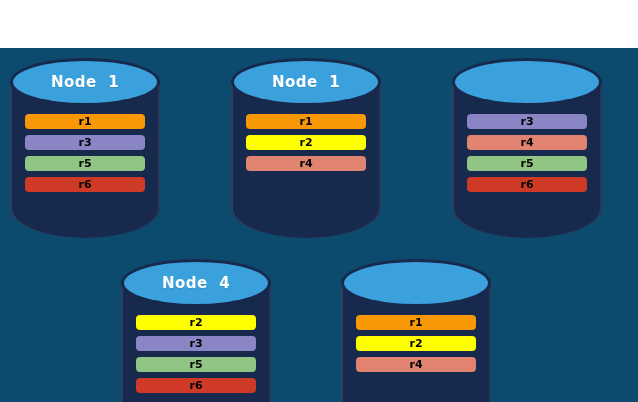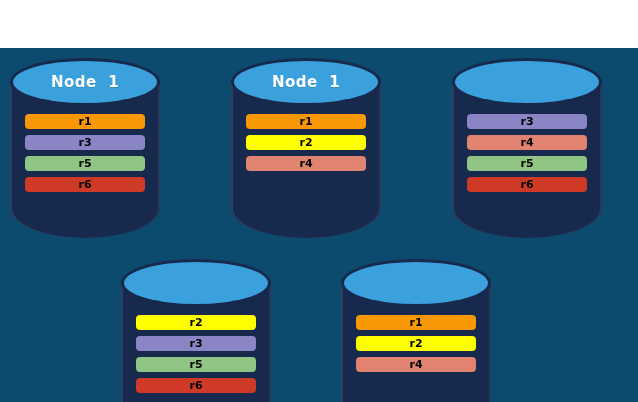--- a/index.html
+++ b/index.html
@@ -136,20 +136,21 @@
         <div class="replica-bar" style="background: rgb(138, 133, 196); color: rgb(0, 0, 0);">r3</div>
         <div class="replica-bar" style="background: rgb(224, 131, 112); color: rgb(0, 0, 0);">r4</div>
         <div class="replica-bar" style="background: rgb(144, 197, 131); color: rgb(0, 0, 0);">r5</div>
         <div class="replica-bar" style="background: rgb(206, 58, 37); color: rgb(0, 0, 0);">r6</div>
       </div>
     </div>
     <div class="node" style="left: 121px; top: 211px;">
       <div class="cyl-body" style="background: rgb(23, 41, 77);"></div>
       <div class="cyl-collar" style="background: rgb(23, 41, 77);"></div>
       <div class="cyl-cap" style="background: rgb(59, 161, 220);"></div>
+      <div class="node-label" style="color: rgb(255, 255, 255);">Node  4</div>
       <div class="replica-list">
         <div class="replica-bar" style="background: rgb(255, 255, 0); color: rgb(0, 0, 0);">r2</div>
         <div class="replica-bar" style="background: rgb(138, 133, 196); color: rgb(0, 0, 0);">r3</div>
         <div class="replica-bar" style="background: rgb(144, 197, 131); color: rgb(0, 0, 0);">r5</div>
         <div class="replica-bar" style="background: rgb(206, 58, 37); color: rgb(0, 0, 0);">r6</div>
       </div>
     </div>
     <div class="node" style="left: 341px; top: 211px;">
       <div class="cyl-body" style="background: rgb(23, 41, 77);"></div>
       <div class="cyl-collar" style="background: rgb(23, 41, 77);"></div>

